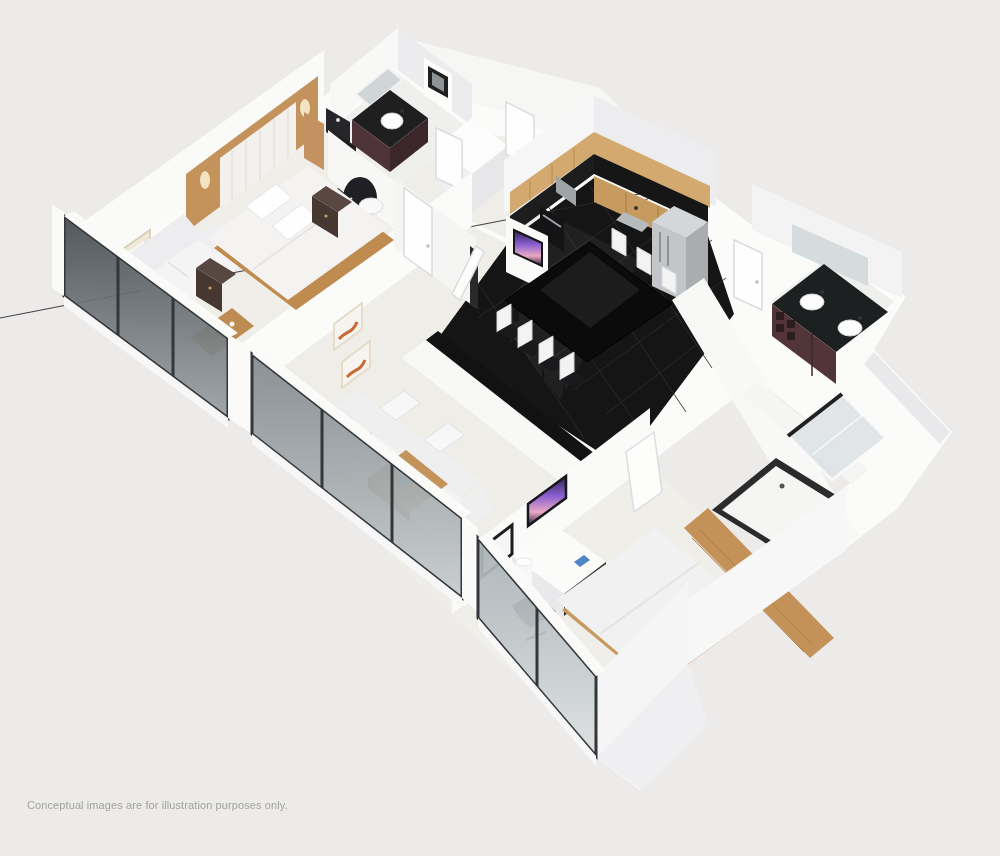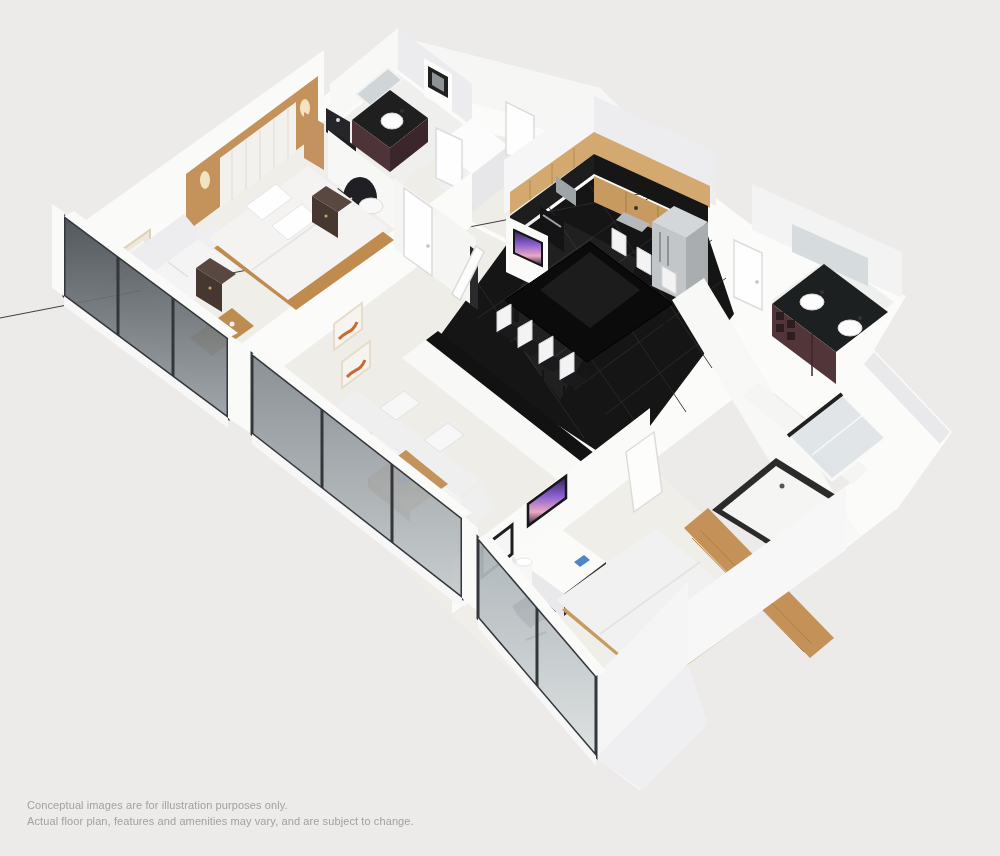--- a/index.html
+++ b/index.html
@@ -408,15 +408,14 @@
       <polygon fill="none" stroke="#33373B" stroke-width="3" points="478,618 596,756 596,676 478,538"></polygon>
       <line x1="537" y1="687" x2="537" y2="607" stroke="#33373B" stroke-width="3"></line>
       <polygon fill="#F7F7F7" points="478,618 596,756 596,766 478,628"></polygon>
       <polygon fill="#FAFAF9" points="478,538 596,676 606,671 488,533"></polygon>
     </g>
   </g>
 </svg>
 
 <div class="disclaimer">
   <div>Conceptual images are for illustration purposes only.</div>
-  <div>Actual floor plan, features and amenities may vary, and are subject to change.</div>
 </div>
 </div>
 
 </body></html>

